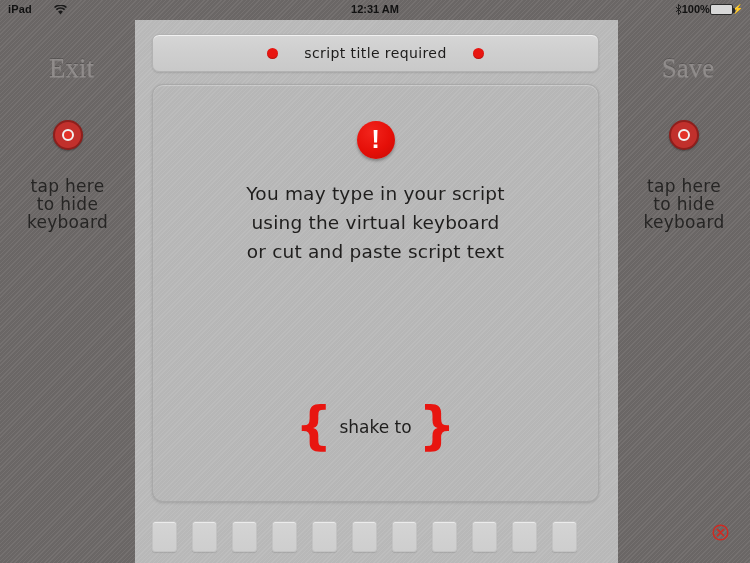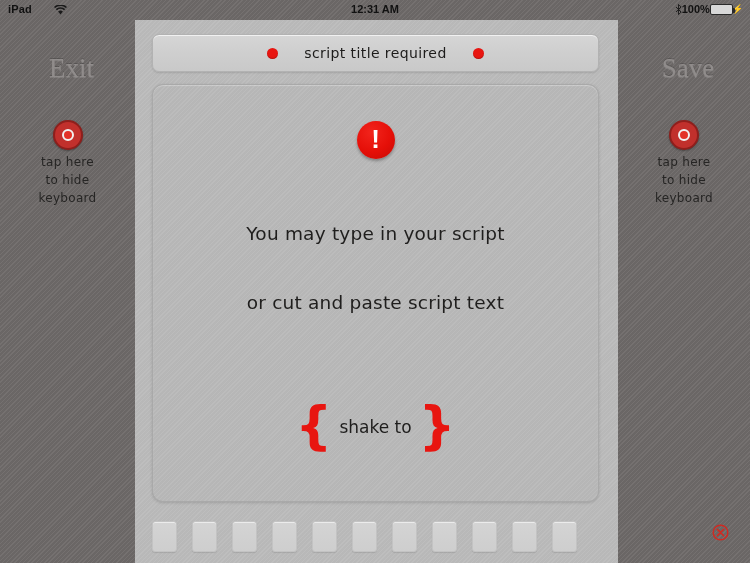--- a/index.html
+++ b/index.html
@@ -100,23 +100,23 @@
     border:2px solid #8e1f1c;
     display:flex; align-items:center; justify-content:center;
     box-shadow:0 1px 2px rgba(0,0,0,0.35);
   }
   .target-icon .core {
     width:12px; height:12px; border-radius:50%;
     background:#e33127;
     border:2px solid #f0f0f0;
   }
   .hide-kb-text {
-    margin-top:3px;
-    font-family:"DejaVu Sans", sans-serif;
-    font-size:12px; line-height:18px;
+    margin-top:27px;
+    font-family:"DejaVu Sans", sans-serif;
+    font-size:17px; line-height:18px;
     color:#262524; text-align:center;
     letter-spacing:0.3px;
   }
 
   
   #title-bar {
     position:absolute; top:34px; left:152px;
     width:447px; height:38px;
     background:linear-gradient(to bottom,#d6d6d6 0%,#cfcfcf 45%,#c9c9c9 100%);
     border:1px solid #b2b2b2;
@@ -171,21 +171,20 @@
 
   #body-lines {
     position:absolute; top:94px; left:0; width:100%;
     text-align:center;
   }
   #body-lines .bodyline {
     font-family:"DejaVu Sans", sans-serif;
     font-size:18.5px; line-height:29px;
     color:#1f1e1d; letter-spacing:0.2px;
     white-space:nowrap;
-    margin-top:40px;
   }
 
   #shake-block {
     position:absolute; top:320px; left:50%; transform:translateX(-50%);
     display:flex; align-items:center; justify-content:center; gap:7px;
   }
   .brace {
     font-family:"DejaVu Sans", sans-serif;
     font-size:52px; font-weight:bold; line-height:44px;
     color:#e81510;
@@ -290,20 +289,21 @@
   </div>
 
   <div id="text-panel">
 
     <div class="alert-badge">
       <span class="bang">!</span>
     </div>
 
     <div id="body-lines">
       <div class="bodyline">You may type in your script</div>
+      <div class="bodyline">using the virtual keyboard</div>
       <div class="bodyline">or cut and paste script text</div>
     </div>
 
     <div id="shake-block">
       <span class="brace">{</span>
       <span id="shake-text">
         <div>shake to</div>
       </span>
       <span class="brace">}</span>
     </div>

